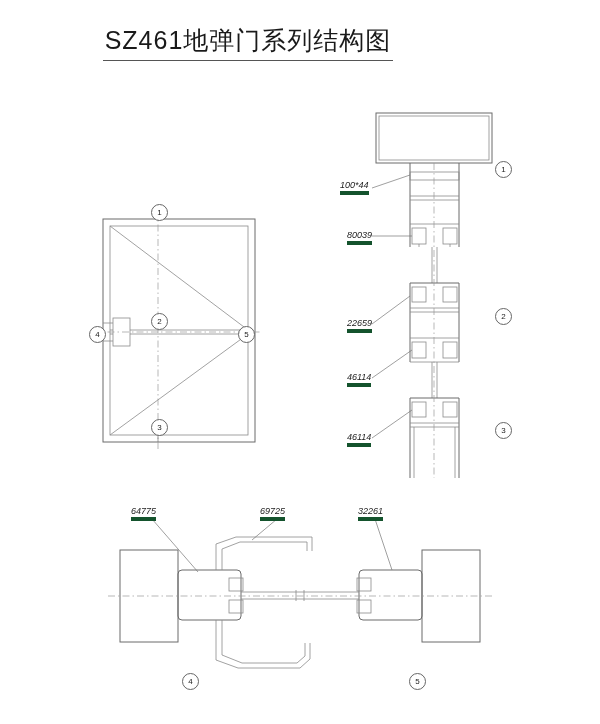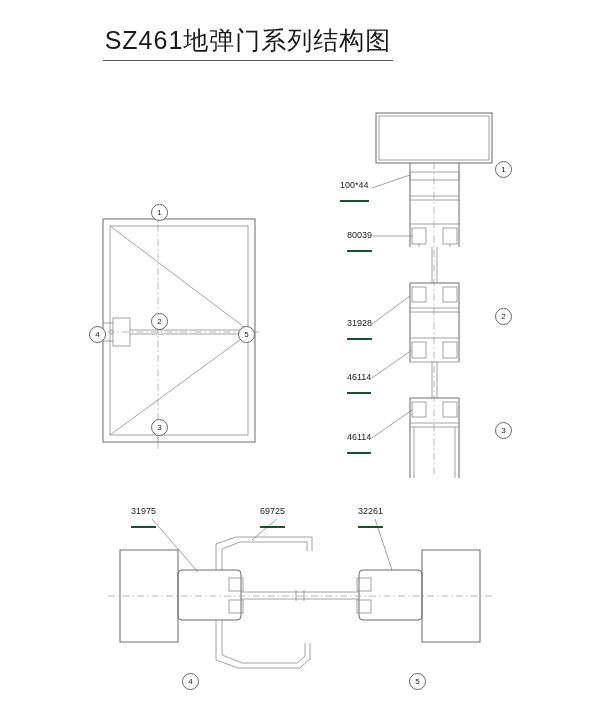--- a/index.html
+++ b/index.html
@@ -35,22 +35,23 @@
     padding: 0 2px 3px 2px;
   }
   .label {
     position: absolute;
     font-size: 9px;
     color: #222;
     white-space: nowrap;
     font-family: "Liberation Sans", sans-serif;
   }
   .label.underlined {
-    border-bottom: 2px solid #14532d;
-    padding-bottom: 10px;
+    border-bottom: 4px solid #14532d;
+    padding-bottom: 1px;
+    font-style: italic;
   }
   .callout {
     position: absolute;
     width: 15px;
     height: 15px;
     border: 1px solid #666;
     border-radius: 50%;
     font-size: 8px;
     line-height: 15px;
     text-align: center;
@@ -192,25 +193,25 @@
       <line class="ln-center" x1="108" y1="596" x2="492" y2="596"></line>
 
       <line class="ln-lead" x1="152" y1="519" x2="198" y2="572"></line>
       <line class="ln-lead" x1="277" y1="519" x2="252" y2="540"></line>
       <line class="ln-lead" x1="375" y1="519" x2="392" y2="570"></line>
     </g>
   </svg>
 
   <div class="label underlined" style="left:340px; top:180px;">100*44</div>
   <div class="label underlined" style="left:347px; top:230px;">80039</div>
-  <div class="label underlined" style="left:347px; top:318px;">31928</div>
+  <div class="label underlined" style="left:347px; top:318px;">22659</div>
   <div class="label underlined" style="left:347px; top:372px;">46114</div>
   <div class="label underlined" style="left:347px; top:432px;">46114</div>
 
-  <div class="label underlined" style="left:131px; top:506px;">31975</div>
+  <div class="label underlined" style="left:131px; top:506px;">64775</div>
   <div class="label underlined" style="left:260px; top:506px;">69725</div>
   <div class="label underlined" style="left:358px; top:506px;">32261</div>
 
   <div class="callout" style="left:151px; top:204px;">1</div>
   <div class="callout" style="left:151px; top:313px;">2</div>
   <div class="callout" style="left:151px; top:419px;">3</div>
   <div class="callout" style="left:89px; top:326px;">4</div>
   <div class="callout" style="left:238px; top:326px;">5</div>
 
   <div class="callout" style="left:495px; top:161px;">1</div>

